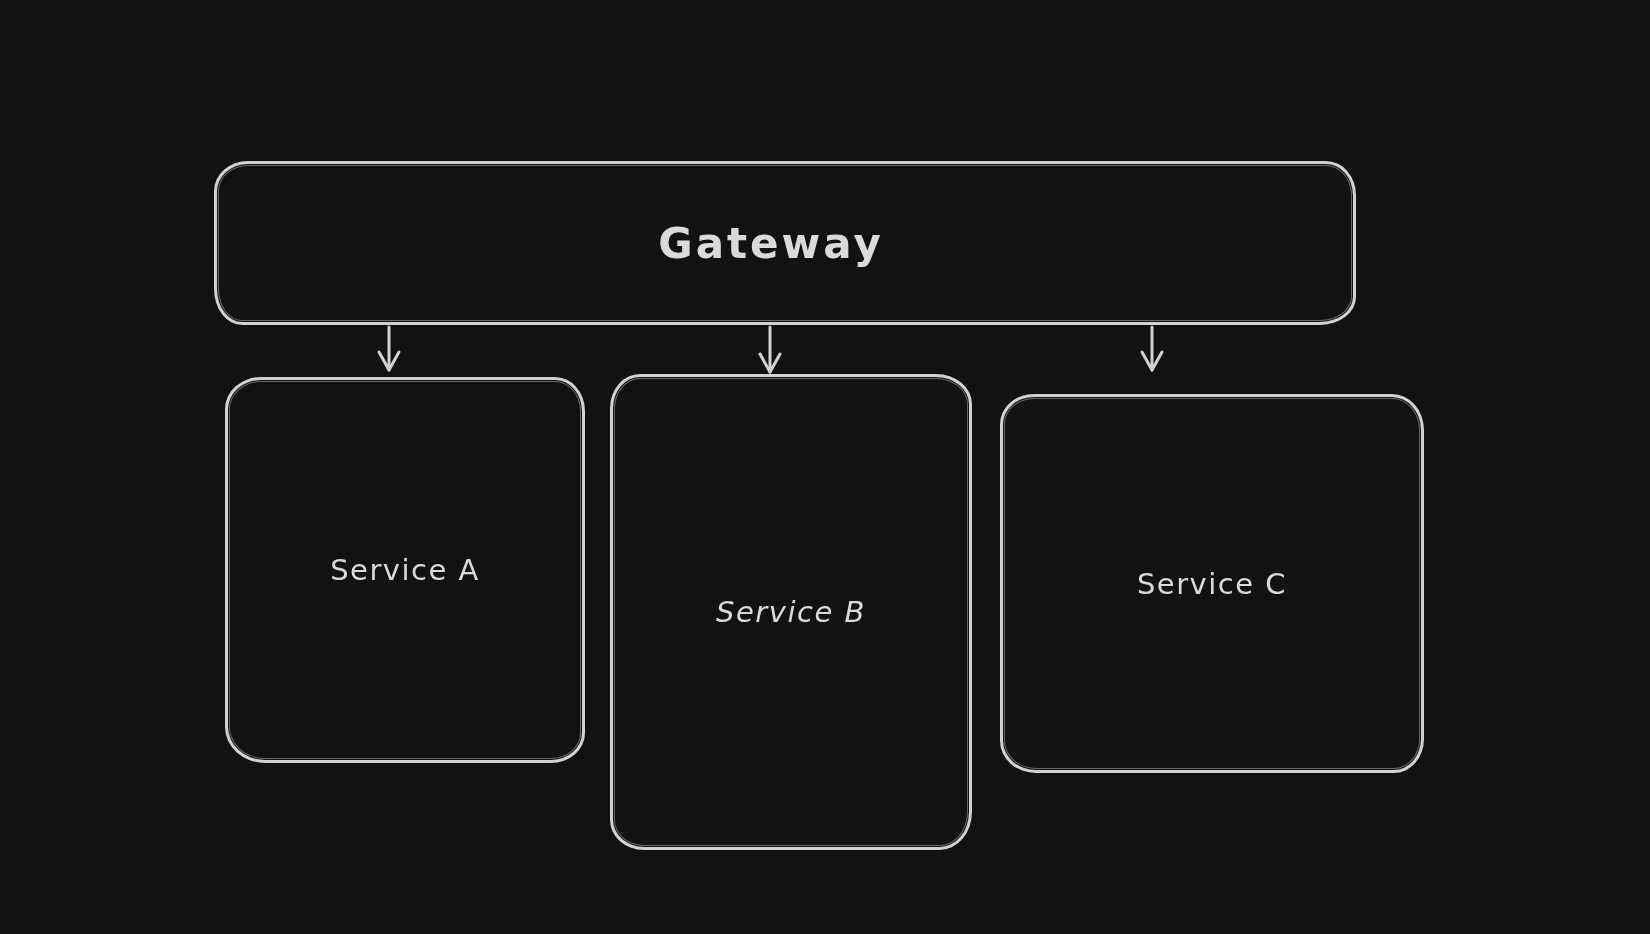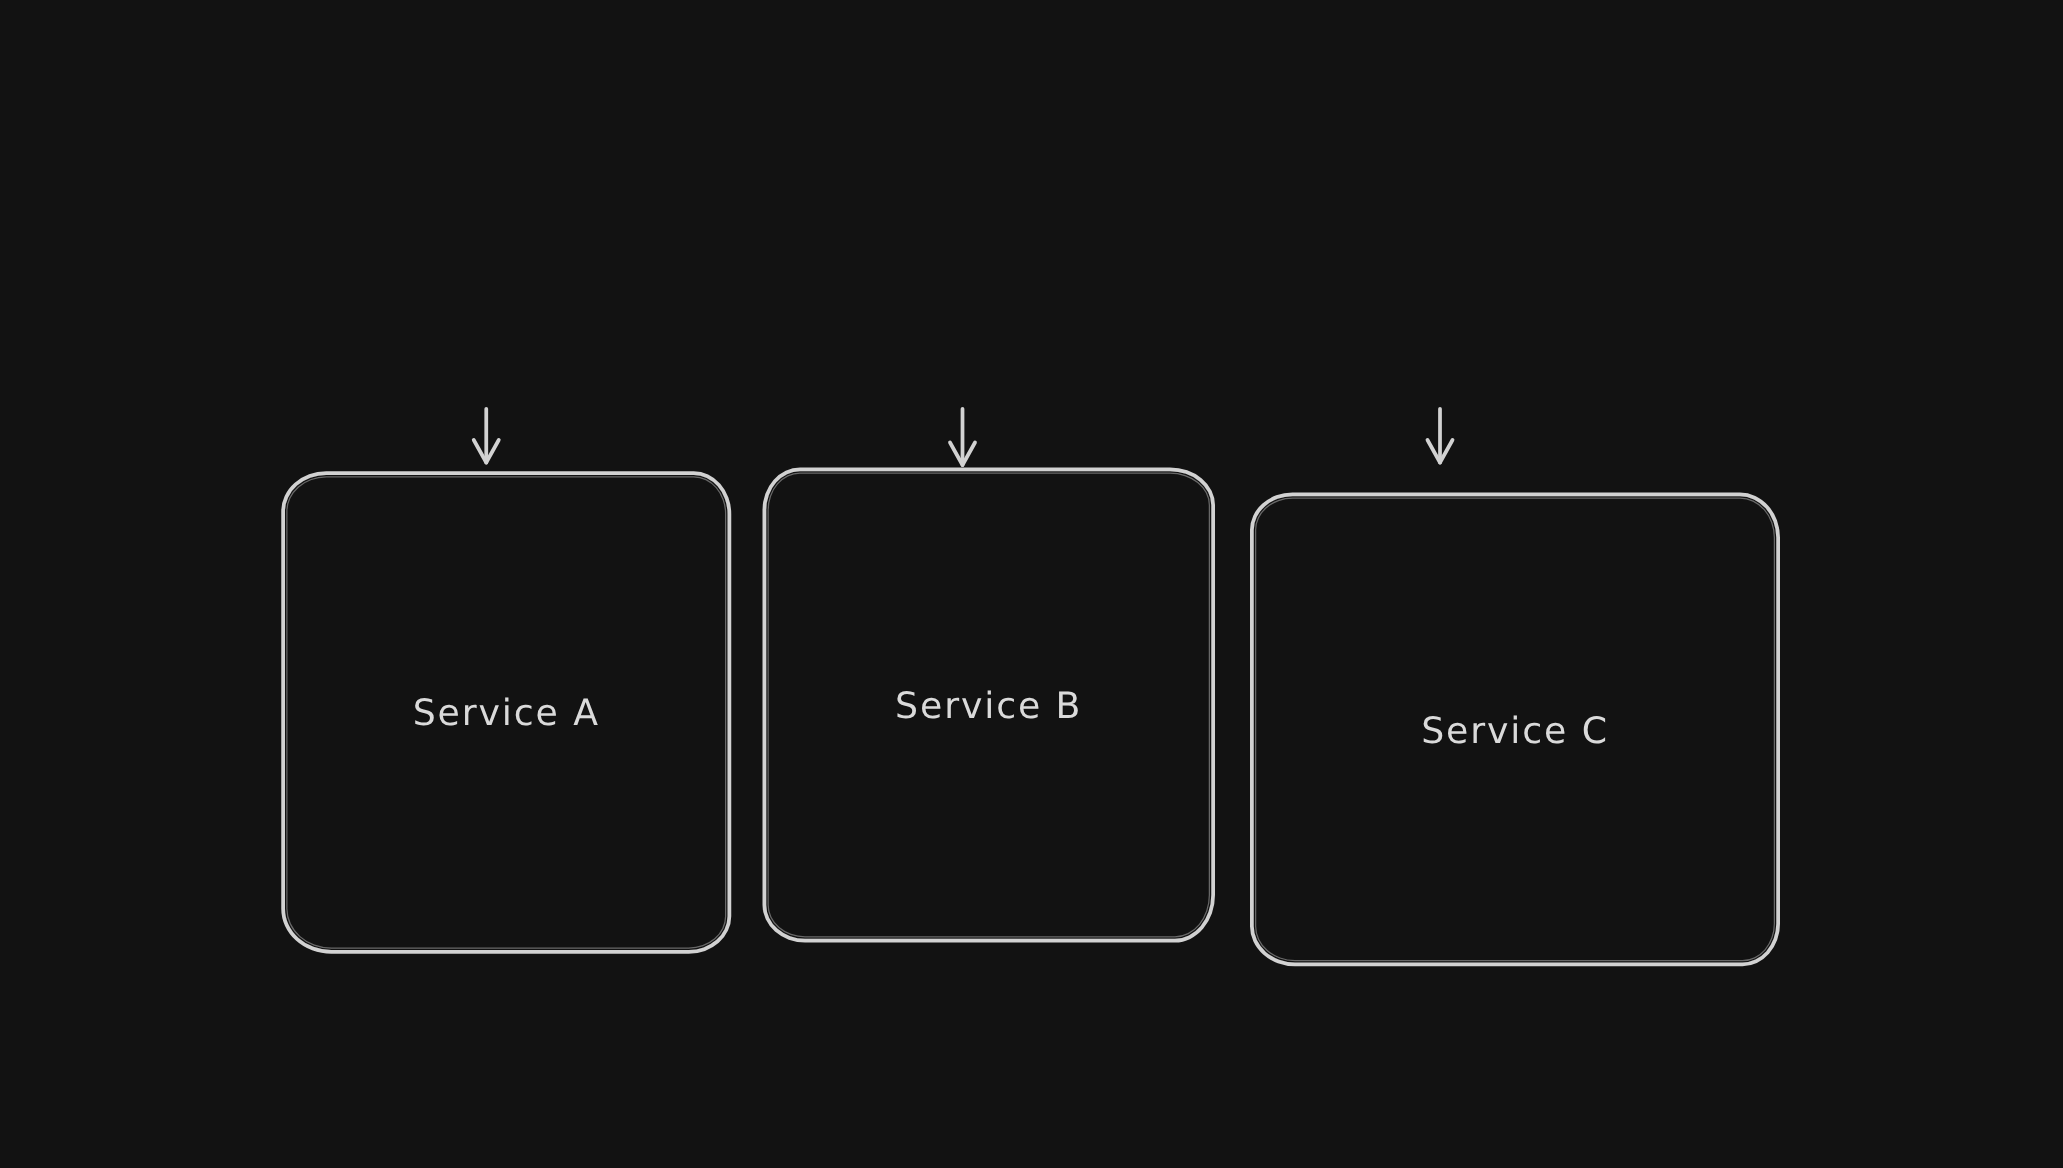--- a/index.html
+++ b/index.html
@@ -39,22 +39,23 @@
     left: 225px;
     top: 377px;
     width: 360px;
     height: 386px;
     border-radius: 36px 30px 34px 40px / 32px 34px 30px 36px;
   }
   .node-service-b {
     left: 610px;
     top: 374px;
     width: 362px;
-    height: 380px;
+    height: 476px;
     border-radius: 30px 36px 32px 34px / 34px 30px 38px 30px;
+    font-style: italic;
   }
   .node-service-c {
     left: 1000px;
     top: 394px;
     width: 424px;
     height: 379px;
     border-radius: 34px 32px 30px 36px / 30px 36px 34px 32px;
     text-align: center;
   }
   .node-label {
@@ -90,20 +91,23 @@
     fill: none;
     stroke-linecap: round;
     stroke-linejoin: round;
   }
 </style>
 </head>
 <body>
 
 <div class="canvas">
 
+  <div class="node node-gateway">
+    <span class="node-label gateway-label">Gateway</span>
+  </div>
 
   <svg class="arrows-layer" viewBox="0 0 1650 934" xmlns="http://www.w3.org/2000/svg">
     <g>
       <path class="arrow-stroke" d="M 389 327 L 389 370"></path>
       <path class="arrow-stroke" d="M 379 352 L 389 370 L 399 352"></path>
     </g>
     <g>
       <path class="arrow-stroke" d="M 770 327 L 770 372"></path>
       <path class="arrow-stroke" d="M 760 354 L 770 372 L 780 354"></path>
     </g>

